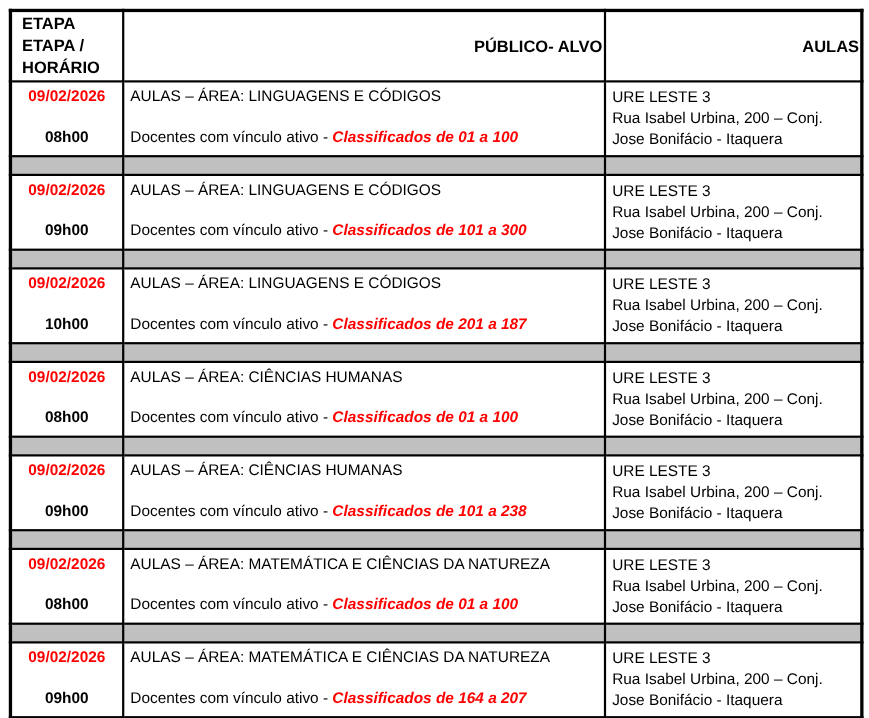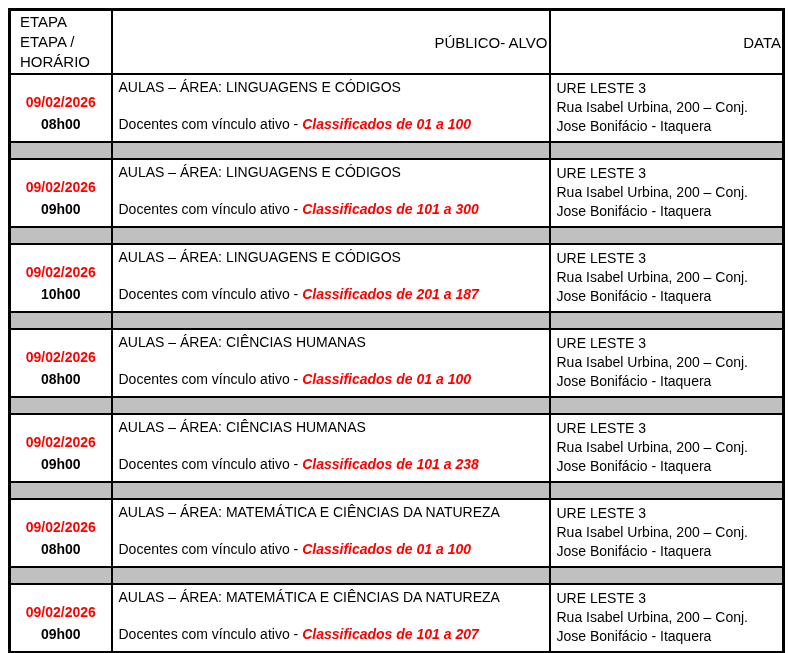--- a/index.html
+++ b/index.html
@@ -25,41 +25,41 @@
     margin: 8px;
     border: 3px solid var(--border);
   }
   col.c1 { width: 102px; }
   col.c2 { width: 438px; }
   col.c3 { width: 234px; }
   th, td { border: 2px solid var(--border); }
   thead th {
     height: 62px;
     font-size: 15px;
-    font-weight: normal;
+    font-weight: bold;
     vertical-align: middle;
     background: var(--bg);
   }
   th.h-etapa { text-align: left; padding-left: 9px; line-height: 20px; }
   th.h-center { text-align: right; }
   tr.data-row { height: 64px; }
   tr.data-row td {
     vertical-align: top;
     padding: 4px 6px 5px 6px;
     font-size: 14px;
     background: var(--bg);
   }
   .v-between {
     display: flex;
     flex-direction: column;
     justify-content: space-between;
     height: 53px;
   }
   td.cell-etapa { text-align: center; font-weight: bold; }
-  .date-text { color: var(--red); margin-top: 15px; }
+  .date-text { color: var(--red); }
   .time-text { color: var(--text); }
   td.cell-publico { padding-left: 9px; }
   .classificados-text { color: var(--red); font-weight: bold; font-style: italic; }
   td.cell-local div { line-height: 19px; }
   tr.sep-row { height: 17px; }
   tr.sep-row td { background: var(--gray); padding: 0; }
 </style>
 </head>
 <body>
 
@@ -70,21 +70,21 @@
       <col class="c3">
   </colgroup>
   <thead>
     <tr>
       <th class="h-etapa">
         <div>ETAPA</div>
         <div>ETAPA /</div>
         <div>HORÁRIO</div>
       </th>
       <th class="h-center">PÚBLICO- ALVO</th>
-      <th class="h-center">DATA</th>
+      <th class="h-center">AULAS</th>
     </tr>
   </thead>
   <tbody>
   <tr class="data-row">
     <td class="cell-etapa">
       <div class="v-between">
         <div class="date-text">09/02/2026</div>
         <div class="time-text">08h00</div>
       </div>
     </td>
@@ -234,21 +234,21 @@
   <tr class="data-row">
     <td class="cell-etapa">
       <div class="v-between">
         <div class="date-text">09/02/2026</div>
         <div class="time-text">09h00</div>
       </div>
     </td>
     <td class="cell-publico">
       <div class="v-between">
         <div class="area-text">AULAS – ÁREA: MATEMÁTICA E CIÊNCIAS DA NATUREZA</div>
-        <div class="docentes-line"><span>Docentes com vínculo ativo - </span><span class="classificados-text">Classificados de 101 a 207</span></div>
+        <div class="docentes-line"><span>Docentes com vínculo ativo - </span><span class="classificados-text">Classificados de 164 a 207</span></div>
       </div>
     </td>
     <td class="cell-local">
       <div>URE LESTE 3</div>
       <div>Rua Isabel Urbina, 200 – Conj.</div>
       <div>Jose Bonifácio - Itaquera</div>
     </td>
   </tr>
   <tr class="sep-row">
     <td></td>

